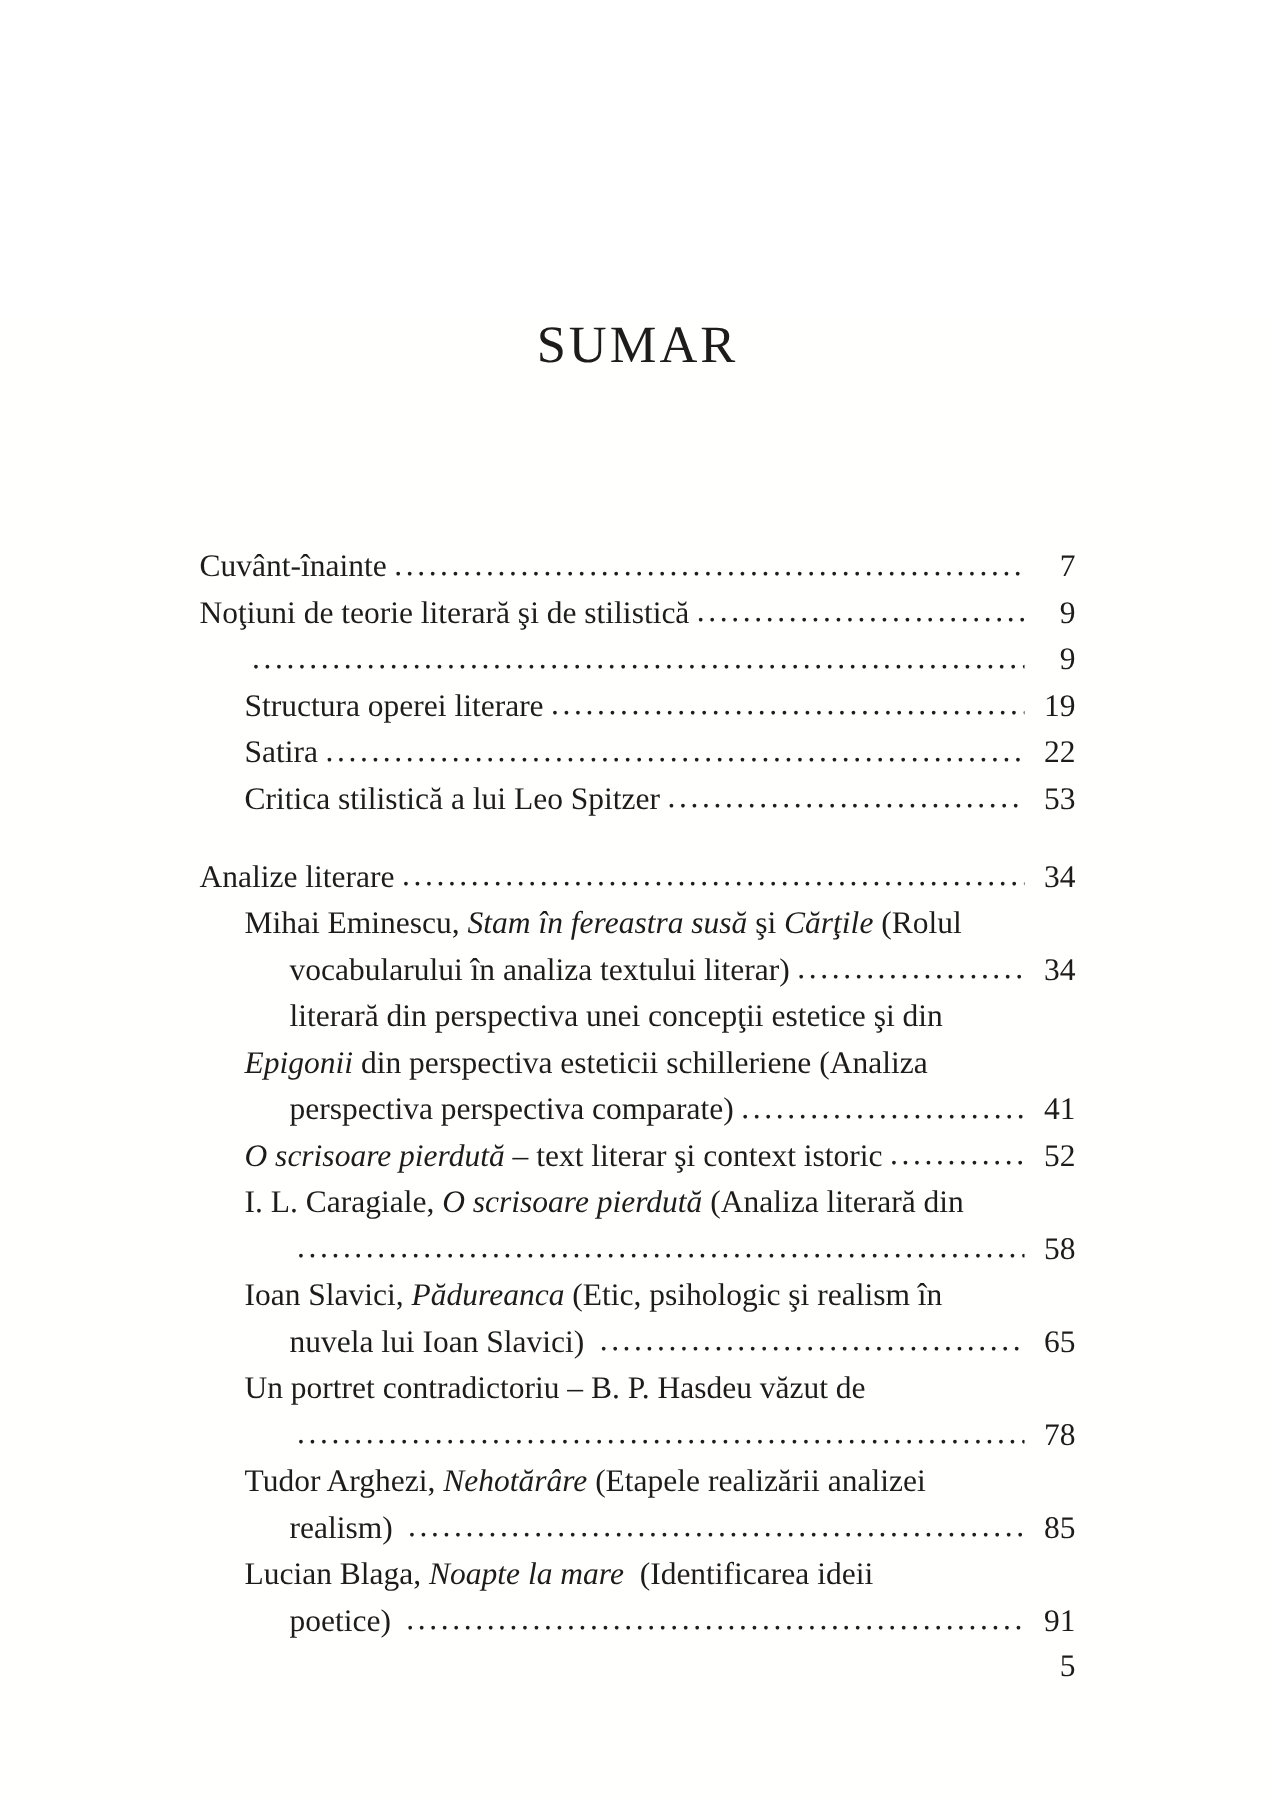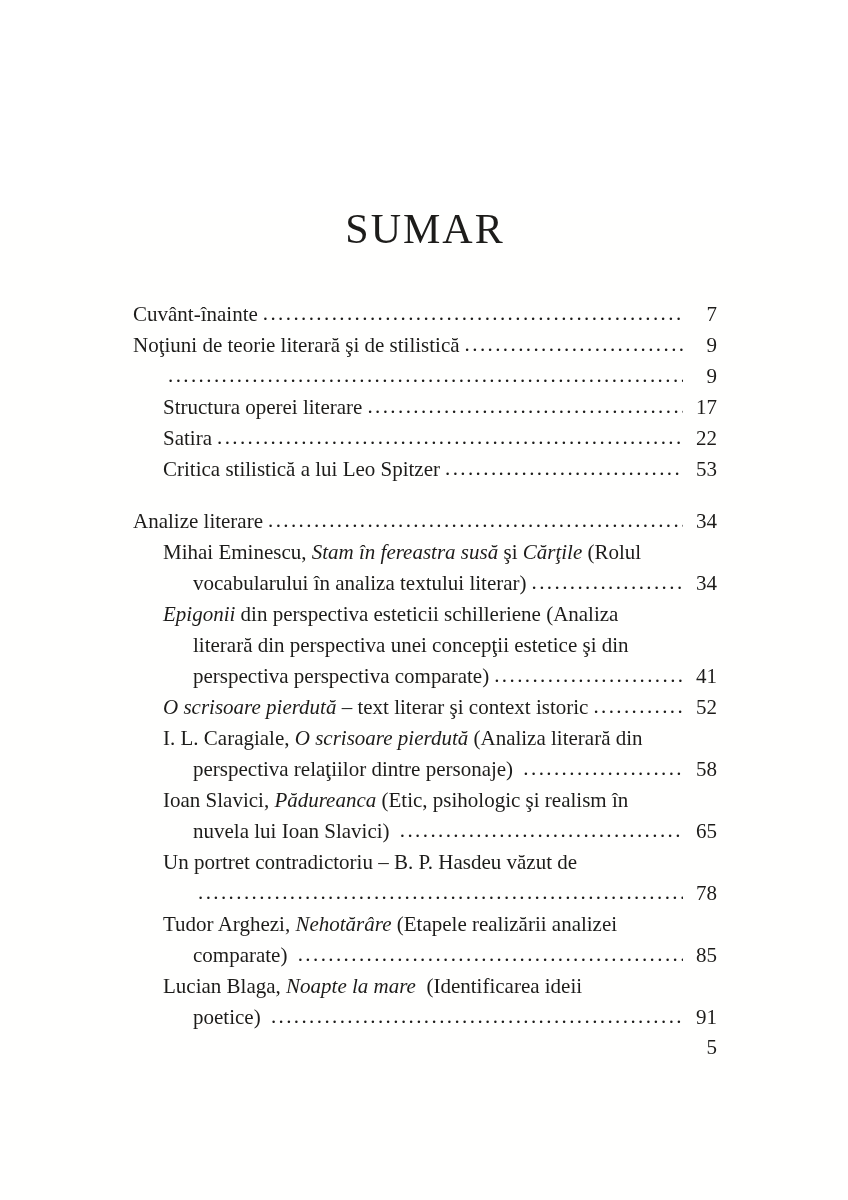--- a/index.html
+++ b/index.html
@@ -15,29 +15,29 @@
     width: 848px;
     height: 1200px;
     background: #fffffe;
     color: #1d1c1a;
     font-family: "Liberation Serif", "DejaVu Serif", serif;
     box-sizing: border-box;
     padding: 0 131px 0 133px;
   }
   .title {
     margin: 212px 0 0 0;
-    font-size: 42px;
+    font-size: 35px;
     font-weight: 400;
     line-height: 35px;
     letter-spacing: 2px;
     text-align: center;
     color: #1d1c1a;
   }
   .toc {
-    margin-top: 52px;
+    margin-top: 115px;
   }
   .toc-line {
     display: flex;
     align-items: baseline;
     font-size: 21px;
     line-height: 31px;
     white-space: pre;
   }
   .toc-line.indent-1 { padding-left: 30px; }
   .toc-line.indent-2 { padding-left: 60px; }
@@ -78,35 +78,35 @@
 </style>
 </head>
 <body>
 
 <div class="page">
   <h1 class="title">SUMAR</h1>
   <div class="toc" id="toc">
       <div class="toc-line indent-0"><span class="toc-text"><span>Cuvânt-înainte</span></span><span class="leader"></span><span class="pagenum">7</span></div>
       <div class="toc-line indent-0"><span class="toc-text"><span>Noţiuni de teorie literară şi de stilistică</span></span><span class="leader"></span><span class="pagenum">9</span></div>
       <div class="toc-line indent-1"><span class="leader"></span><span class="pagenum">9</span></div>
-      <div class="toc-line indent-1"><span class="toc-text"><span>Structura operei literare</span></span><span class="leader"></span><span class="pagenum">17</span></div>
+      <div class="toc-line indent-1"><span class="toc-text"><span>Structura operei literare</span></span><span class="leader"></span><span class="pagenum">19</span></div>
       <div class="toc-line indent-1"><span class="toc-text"><span>Satira</span></span><span class="leader"></span><span class="pagenum">22</span></div>
       <div class="toc-line indent-1"><span class="toc-text"><span>Critica stilistică a lui Leo Spitzer</span></span><span class="leader"></span><span class="pagenum">53</span></div>
       <div class="toc-line indent-0 gap-before"><span class="toc-text"><span>Analize literare</span></span><span class="leader"></span><span class="pagenum">34</span></div>
       <div class="toc-line indent-1"><span class="toc-text"><span>Mihai Eminescu, </span><em>Stam în fereastra susă</em><span> şi </span><em>Cărţile</em><span> (Rolul</span></span></div>
       <div class="toc-line indent-2"><span class="toc-text"><span>vocabularului în analiza textului literar)</span></span><span class="leader"></span><span class="pagenum">34</span></div>
+      <div class="toc-line indent-2"><span class="toc-text"><span>literară din perspectiva unei concepţii estetice şi din</span></span></div>
       <div class="toc-line indent-1"><span class="toc-text"><em>Epigonii</em><span> din perspectiva esteticii schilleriene (Analiza</span></span></div>
-      <div class="toc-line indent-2"><span class="toc-text"><span>literară din perspectiva unei concepţii estetice şi din</span></span></div>
       <div class="toc-line indent-2"><span class="toc-text"><span>perspectiva perspectiva comparate)</span></span><span class="leader"></span><span class="pagenum">41</span></div>
       <div class="toc-line indent-1"><span class="toc-text"><em>O scrisoare pierdută</em><span> – text literar şi context istoric</span></span><span class="leader"></span><span class="pagenum">52</span></div>
       <div class="toc-line indent-1"><span class="toc-text"><span>I. L. Caragiale, </span><em>O scrisoare pierdută</em><span> (Analiza literară din</span></span></div>
-      <div class="toc-line indent-2"><span class="toc-text"><span>perspectiva relaţiilor dintre personaje) </span></span><span class="leader"></span><span class="pagenum">58</span></div>
+      <div class="toc-line indent-2"><span class="leader"></span><span class="pagenum">58</span></div>
       <div class="toc-line indent-1"><span class="toc-text"><span>Ioan Slavici, </span><em>Pădureanca</em><span> (Etic, psihologic şi realism în</span></span></div>
       <div class="toc-line indent-2"><span class="toc-text"><span>nuvela lui Ioan Slavici) </span></span><span class="leader"></span><span class="pagenum">65</span></div>
       <div class="toc-line indent-1"><span class="toc-text"><span>Un portret contradictoriu – B. P. Hasdeu văzut de</span></span></div>
       <div class="toc-line indent-2"><span class="leader"></span><span class="pagenum">78</span></div>
       <div class="toc-line indent-1"><span class="toc-text"><span>Tudor Arghezi, </span><em>Nehotărâre</em><span> (Etapele realizării analizei</span></span></div>
-      <div class="toc-line indent-2"><span class="toc-text"><span>comparate) </span></span><span class="leader"></span><span class="pagenum">85</span></div>
+      <div class="toc-line indent-2"><span class="toc-text"><span>realism) </span></span><span class="leader"></span><span class="pagenum">85</span></div>
       <div class="toc-line indent-1"><span class="toc-text"><span>Lucian Blaga, </span><em>Noapte la mare</em><span>  (Identificarea ideii</span></span></div>
       <div class="toc-line indent-2"><span class="toc-text"><span>poetice) </span></span><span class="leader"></span><span class="pagenum">91</span></div>
     </div>
   <div class="folio">5</div>
 </div>
 
 </body></html>

